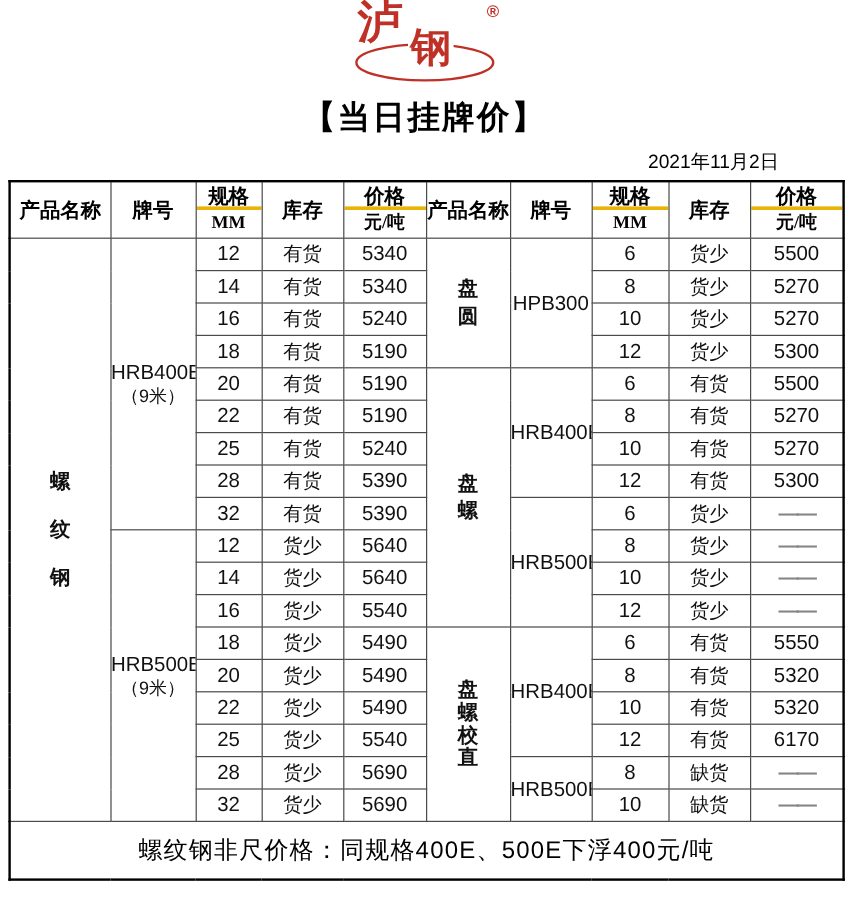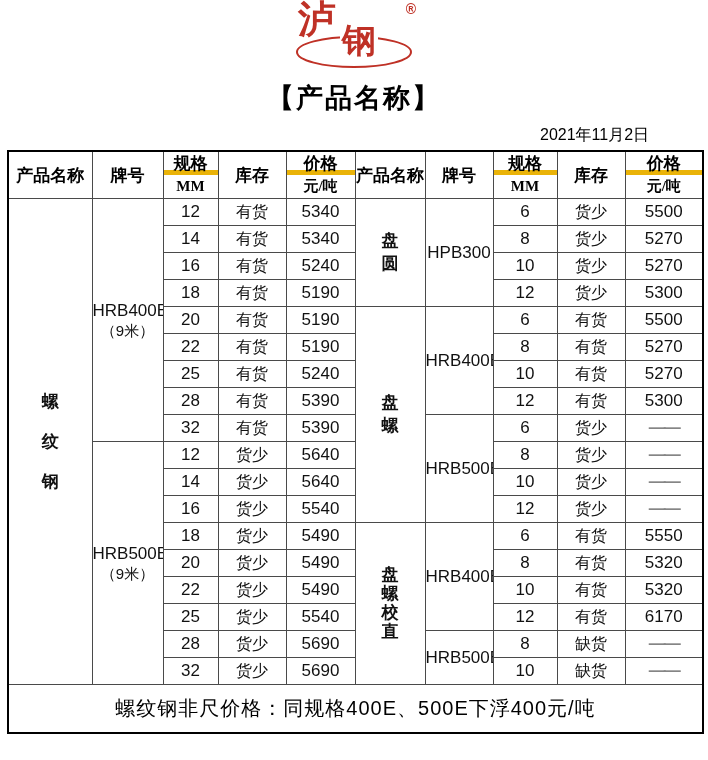--- a/index.html
+++ b/index.html
@@ -57,21 +57,21 @@
     border:1px solid #4a4a4a;
     padding:0;
     text-align:center; vertical-align:middle;
     overflow:hidden;
   }
   thead tr { height:47px; }
   thead th { font-size:17px; font-weight:bold; color:#000; }
   th.split { vertical-align:top; }
   .split-top {
     height:23px; line-height:23px; font-size:17px; font-weight:bold;
-    border-bottom:5px solid #eab308;
+    border-bottom:3px solid #eab308;
   }
   .split-bot { height:23px; line-height:23px; font-size:15px; font-weight:bold;font-family:Liberation Serif, serif; }
 
   tbody td { height:27px; font-size:17px; }
   td.stock-cell { font-size:16px;margin-top:36px; }
   td.spec-cell, td.price-cell {
     font-size:17px; font-family:"Liberation Sans","DejaVu Sans",sans-serif;
   }
   td.price-cell .dash { color:#858585; letter-spacing:-2px; font-weight:bold; }
 
@@ -98,21 +98,21 @@
 
   <div class="logo">
     <svg class="logo-ellipse" width="120" height="36" viewBox="0 0 120 36">
       <ellipse cx="60" cy="17" rx="57" ry="15" fill="none" stroke="#bf3126" stroke-width="2"></ellipse>
     </svg>
     <span class="logo-char-lu">泸</span>
     <span class="logo-char-gang">钢</span>
     <span class="logo-reg">®</span>
   </div>
 
-  <div class="title">【产品名称】</div>
+  <div class="title">【当日挂牌价】</div>
   <div class="date">2021年11月2日</div>
 
   <table class="price-table">
     <colgroup>
       <col style="width:84px">
         <col style="width:71px">
         <col style="width:55px">
         <col style="width:68px">
         <col style="width:69px">
       <col style="width:70px">

